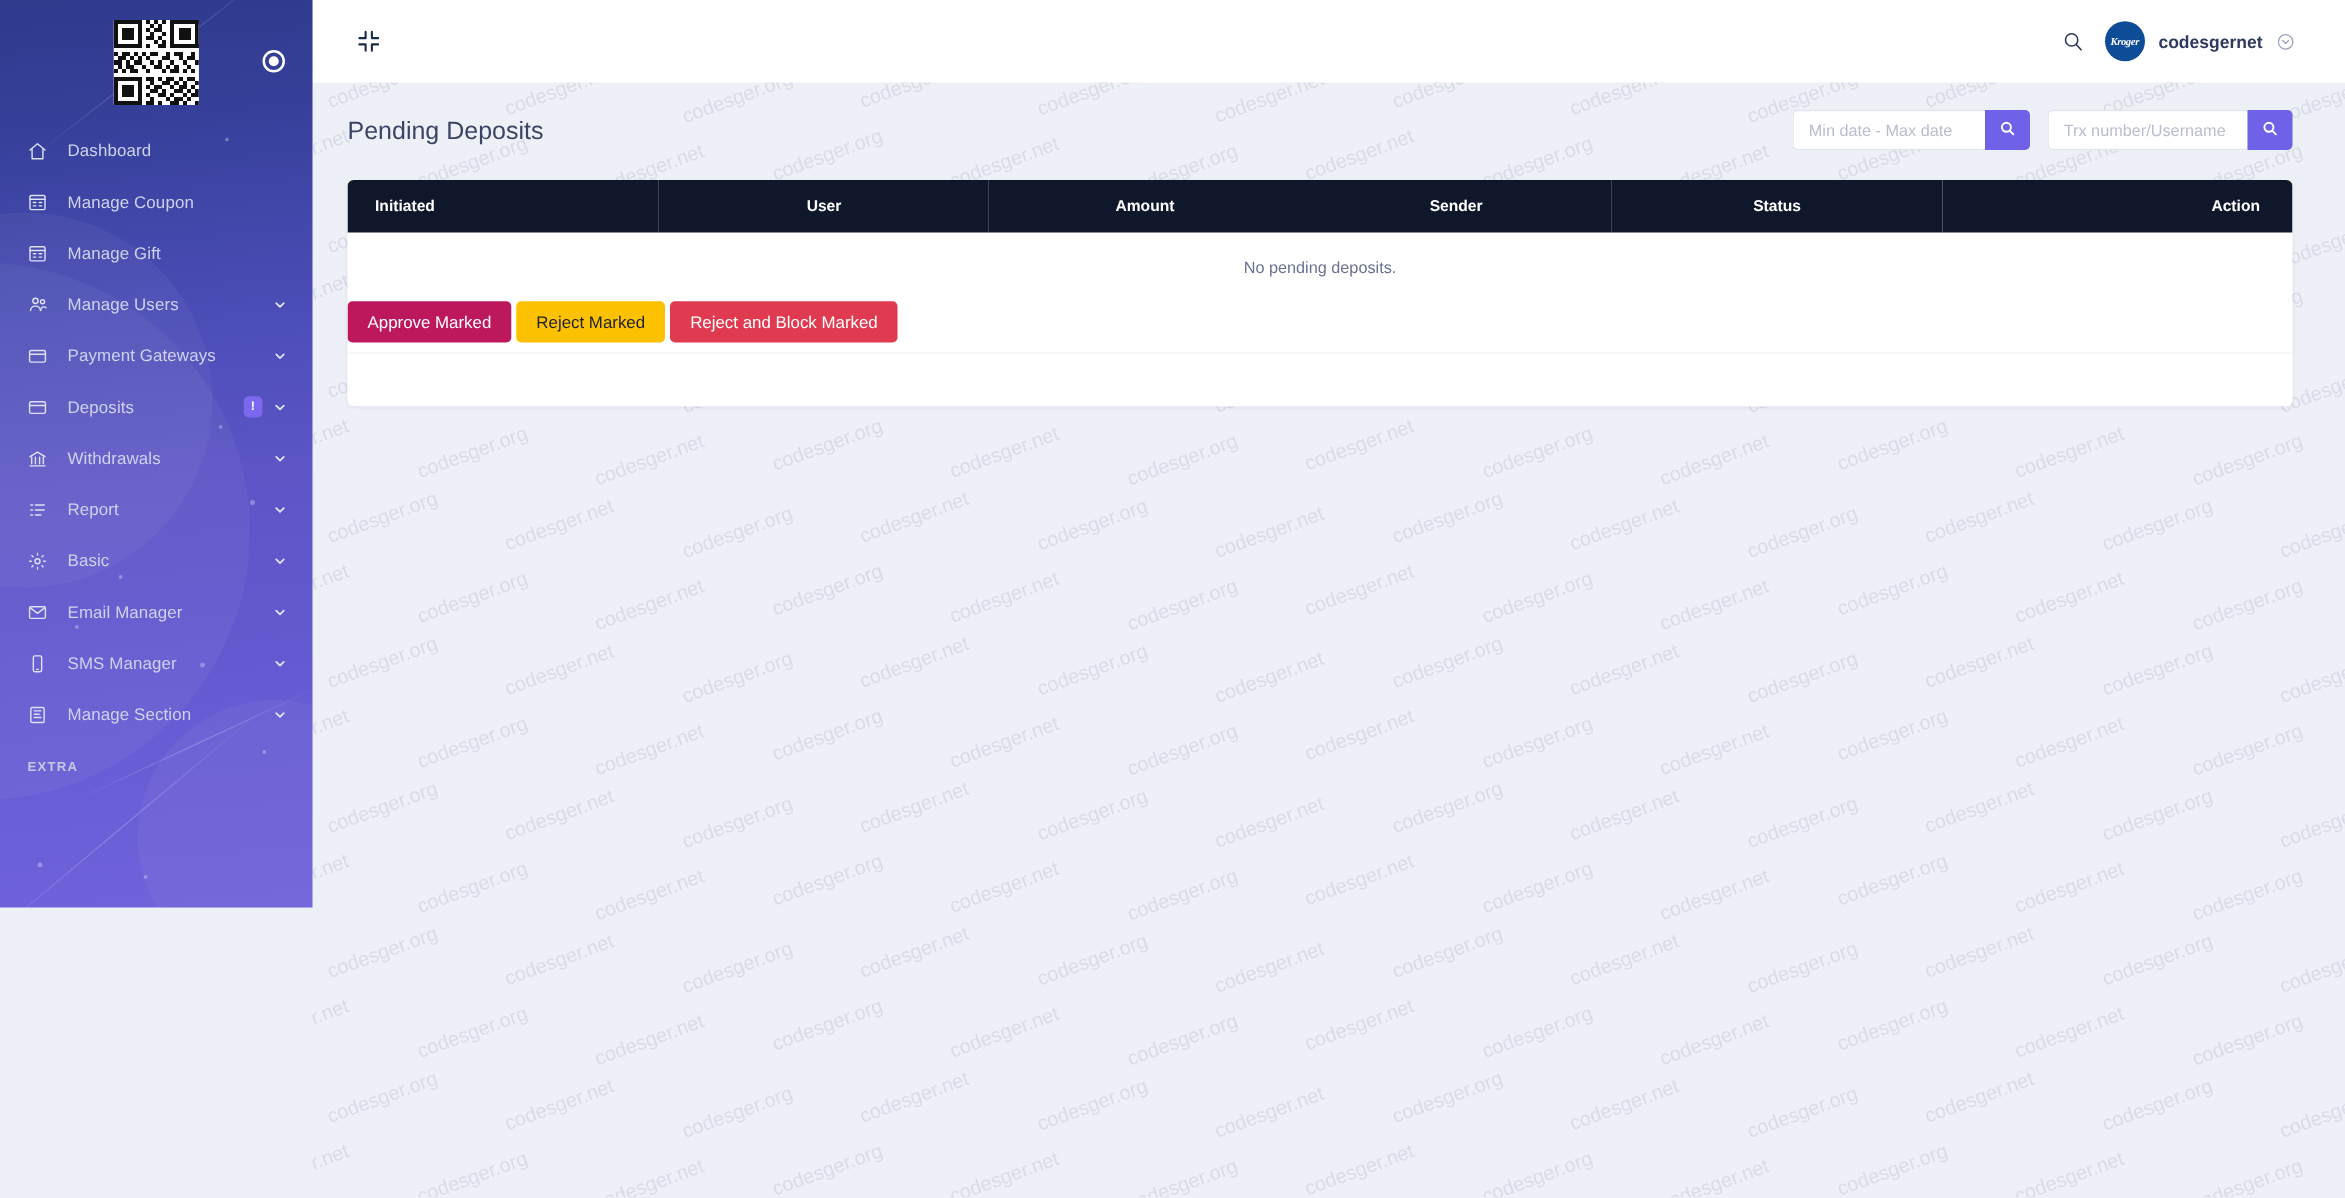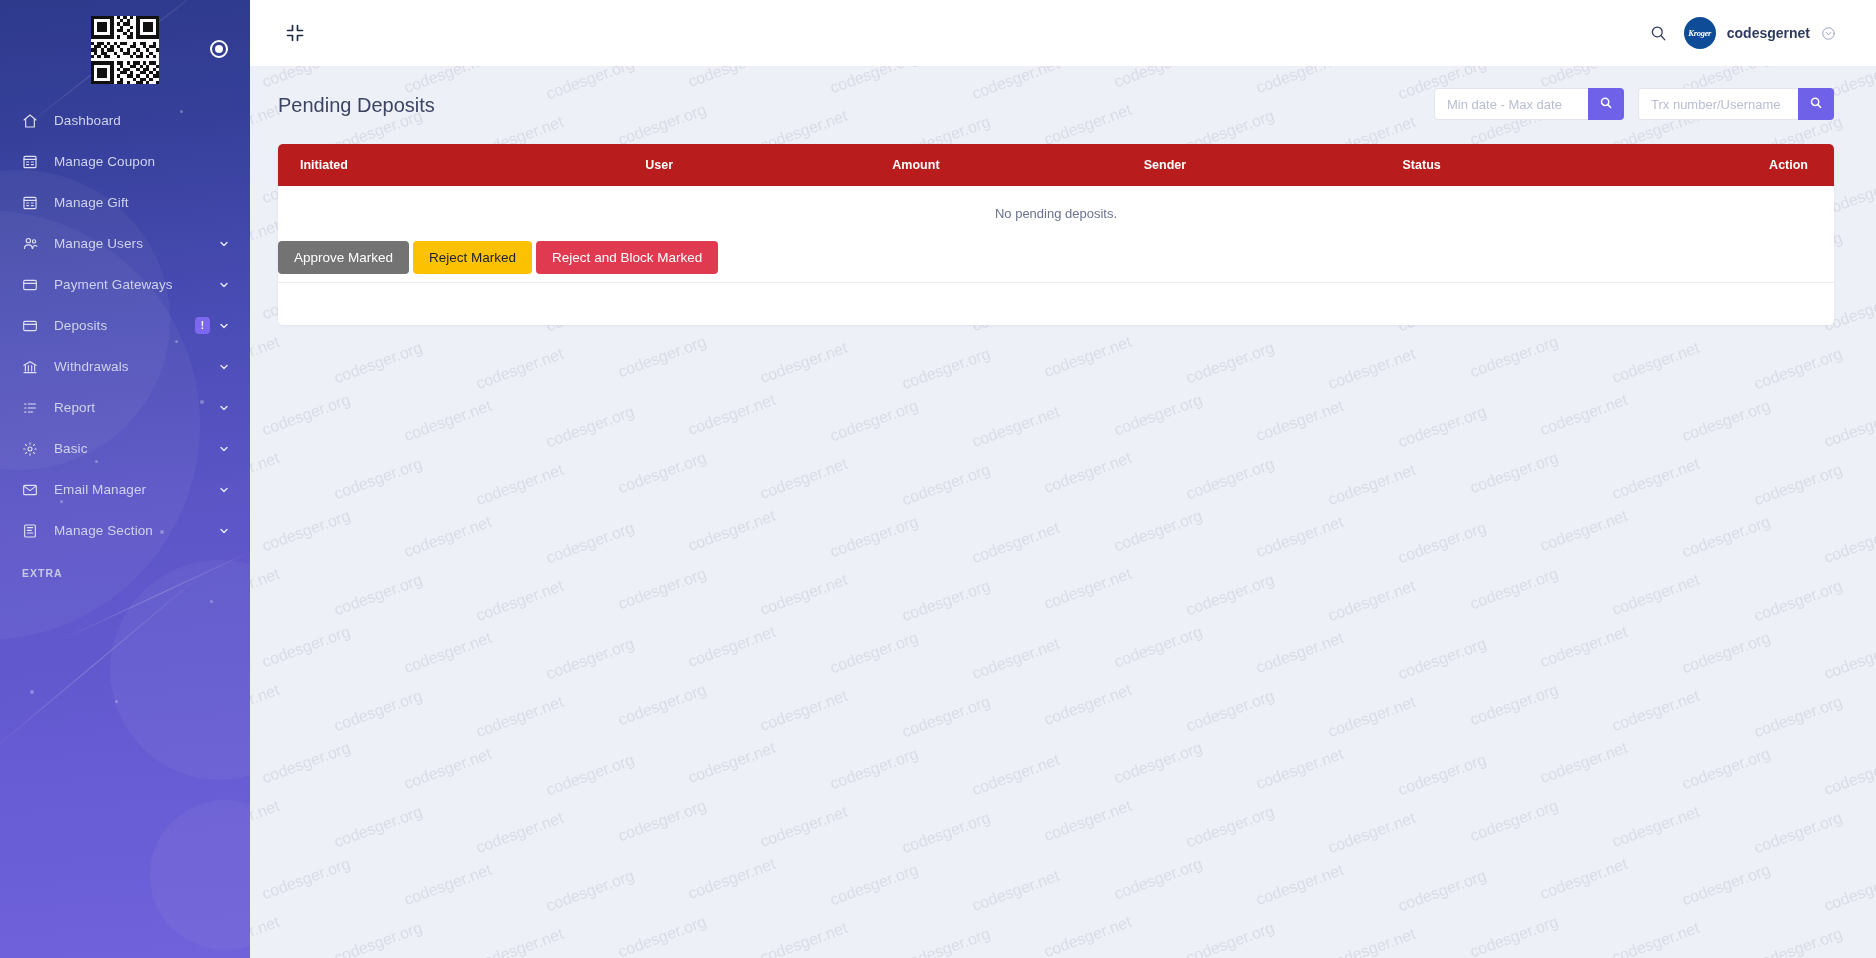--- a/index.html
+++ b/index.html
@@ -16,21 +16,21 @@
     position: relative;
     width: 1876px;
     height: 958px;
     display: flex;
   }
 
   
   #sidebar {
     position: relative;
     width: 250px;
-    height: 958px;
+    height: 726px;
     flex: 0 0 250px;
     background: linear-gradient(175deg,
         #2e3a8c 0%,
         #36409a 14%,
         #4a4cb5 34%,
         #5b55c6 52%,
         #6359cf 70%,
         #6a5ed6 86%,
         #6f62da 100%);
     overflow: hidden;
@@ -258,21 +258,21 @@
 
   
   #table-card {
     margin-top: 4px;
     background: #ffffff;
     border-radius: 5px;
     box-shadow: 0 1px 3px rgba(60,70,120,0.07);
     overflow: hidden;
   }
   table { width: 100%; border-collapse: collapse; }
-  thead tr { background: #b91c1c; }
+  thead tr { background: #0f172a; }
   thead th {
     color: #ffffff;
     font-size: 12.5px;
     font-weight: bold;
     padding: 14px 10px;
     text-align: center;
     white-space: nowrap;
   }
   th.col-initiated { text-align: left; padding-left: 22px; width: 16%; }
   th.col-user     { width: 17%; }
@@ -298,21 +298,21 @@
   .bulk-btn {
     border: none;
     color: #fff;
     font-size: 13.5px;
     padding: 9px 16px;
     border-radius: 4px;
     cursor: pointer;
     font-family: "Liberation Sans", sans-serif;
     margin: 0 2px 8px 0;
   }
-  #btn-approve { background: #737373; }
+  #btn-approve { background: #be185d; }
   #btn-reject  { background: #fcc202; color: #1c2030; }
   #btn-reject-block { background: #e03a50; }
 
   #card-footer { height: 42px; background: #fff; }
 </style>
 </head>
 <body>
 
 <div id="app">
 
@@ -592,20 +592,34 @@
               </svg>
           </span>
           <span class="nav-label">Email Manager</span>
           <span class="nav-caret">
             <svg width="12" height="12" viewBox="0 0 24 24" fill="none" stroke="currentColor" stroke-width="3" stroke-linecap="round" stroke-linejoin="round">
                 <path d="M6 9l6 6 6-6"></path>
               </svg>
           </span>
         </li>
 
+        <li class="nav-item">
+          <span class="nav-ico">
+            <svg width="16" height="16" viewBox="0 0 24 24" fill="none" stroke="currentColor" stroke-width="1.7" stroke-linecap="round" stroke-linejoin="round">
+                <rect x="7" y="2.5" width="10" height="19" rx="2"></rect>
+                <path d="M11 18.7h2"></path>
+              </svg>
+          </span>
+          <span class="nav-label">SMS Manager</span>
+          <span class="nav-caret">
+            <svg width="12" height="12" viewBox="0 0 24 24" fill="none" stroke="currentColor" stroke-width="3" stroke-linecap="round" stroke-linejoin="round">
+                <path d="M6 9l6 6 6-6"></path>
+              </svg>
+          </span>
+        </li>
 
         <li class="nav-item">
           <span class="nav-ico">
             <svg width="16" height="16" viewBox="0 0 24 24" fill="none" stroke="currentColor" stroke-width="1.7" stroke-linecap="round" stroke-linejoin="round">
                 <rect x="4" y="3" width="16" height="18" rx="1.5"></rect>
                 <path d="M8 7h8M8 11h6"></path>
                 <path d="M8 15h8"></path>
               </svg>
           </span>
           <span class="nav-label">Manage Section</span>

